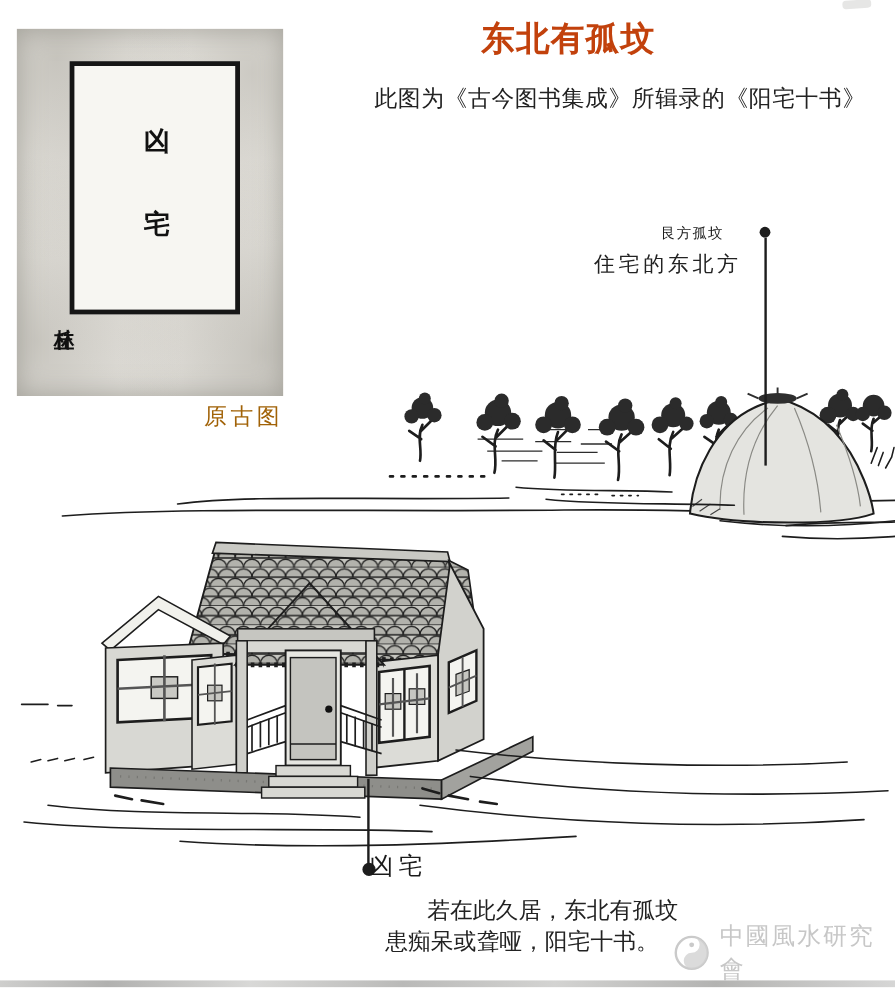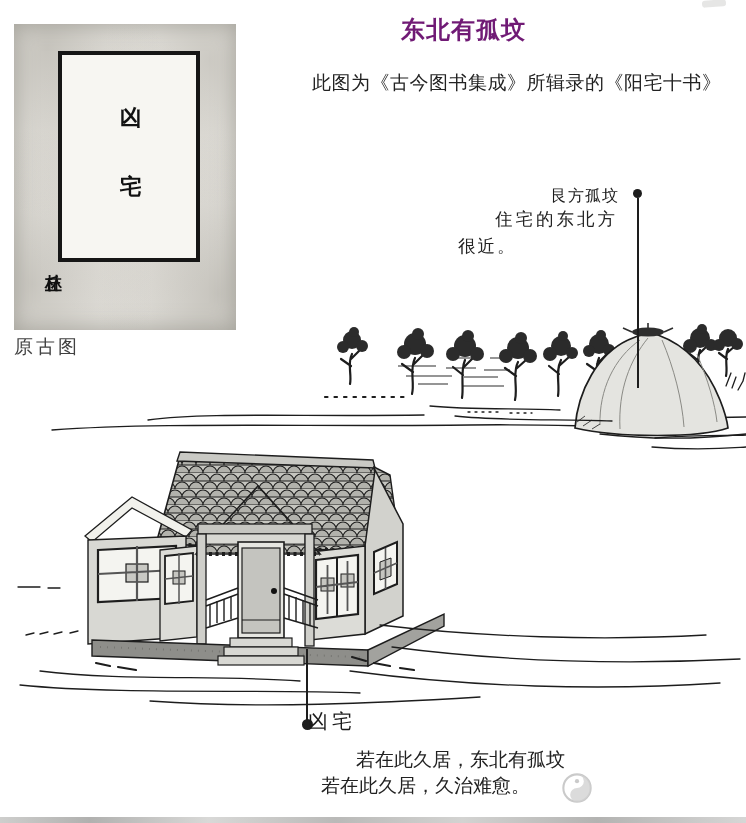--- a/index.html
+++ b/index.html
@@ -19,36 +19,36 @@
   .frame{position:absolute;left:44px;top:27px;width:134px;height:203px;
     border:4px solid #161616;background:#f7f6f2;}
   .frame-char{position:absolute;left:50%;transform:translateX(-42%);
     font-weight:bold;font-size:22px;color:#111;}
   .char-top{top:48px;}
   .char-bottom{top:117px;}
   .side-label{position:absolute;left:29px;top:236px;width:20px;
     font-weight:bold;font-size:17px;line-height:1.12;color:#111;
     writing-mode:vertical-rl;text-orientation:upright;letter-spacing:1px;}
   .diagram-caption{position:absolute;left:14px;top:334px;width:222px;
-    text-align:left;font-size:19px;letter-spacing:3px;color:#404040;}
+    text-align:right;font-size:19px;letter-spacing:3px;color:#a16207;}
 
   
   .title{position:absolute;left:401px;top:14px;
     font-family:"Liberation Sans","DejaVu Sans",sans-serif;
-    font-weight:900;font-size:24px;letter-spacing:1px;color:#701a75;}
+    font-weight:900;font-size:28px;letter-spacing:1px;color:#c2410c;}
   .intro{position:absolute;left:291px;top:67px;width:448px;
     font-size:19px;line-height:31px;letter-spacing:.5px;color:#222;}
   .intro .l1{text-indent:21px;}
 
   
-  .grave-label{position:absolute;left:551px;top:186px;font-size:16px;
+  .grave-label{position:absolute;left:551px;top:186px;font-size:12px;
     letter-spacing:1px;color:#1a1a1a;z-index:5;}
   .grave-desc{position:absolute;left:458px;top:208px;width:176px;
     font-size:17.5px;line-height:25.5px;letter-spacing:2px;color:#222;z-index:5;}
-  .grave-desc .d1{text-indent:37px;letter-spacing:3px;font-family:Liberation Mono, monospace;}
+  .grave-desc .d1{text-indent:37px;letter-spacing:3px;}
   .leader{position:absolute;background:#1d1d1d;z-index:4;}
   .dot{position:absolute;background:#1d1d1d;border-radius:50%;z-index:5;}
   #grave-dot{left:633px;top:189px;width:9px;height:9px;}
   #grave-line{left:637px;top:198px;width:2px;height:190px;}
 
   
   .scene{position:absolute;left:0;z-index:1;}
   #scenery{top:288px;width:746px;height:178px;}
   #house{top:425px;width:746px;height:290px;z-index:2;}
 
@@ -91,21 +91,20 @@
   <div class="title">东北有孤坟</div>
   <div class="intro">
     <div class="l1">此图为《古今图书集成》所辑录的《阳宅十书》</div>
   </div>
 
   <div class="grave-label">艮方孤坟</div>
   <div class="dot" id="grave-dot"></div>
   <div class="leader" id="grave-line"></div>
   <div class="grave-desc">
     <div class="d1">住宅的东北方</div>
-    <div class="d3">很近。</div>
   </div>
 
   <svg id="scenery" class="scene" viewBox="0 0 746 178">
     <g stroke="#1d1d1d" stroke-width="1.4" fill="none" stroke-linecap="round">
       <path d="M148,132 C210,124 300,129 424,127"></path>
       <path d="M52,142 C160,134 310,139 470,137 C550,136 595,139 616,138"></path>
       <path d="M636,131 L746,129"></path>
       <path d="M655,150 C700,146 730,148 746,147"></path>
     </g>
 
@@ -291,26 +290,27 @@
       <path d="M352,232 l14,4 m8,2 l16,3 m10,2 l14,2" stroke-width="2.2"></path>
       <path d="M96,238 l14,3 m8,1 l18,3" stroke-width="2.2"></path>
     </g>
   </svg>
 
   <div class="leader" id="house-line"></div>
   <div class="dot" id="house-dot"></div>
   <div class="house-label">凶宅</div>
   <div class="bottom-caption">
     <div class="c1">若在此久居，东北有孤坟</div>
-    <div class="c2">若在此久居，久治难愈。</div>
+    <div class="c2">患痴呆或聋哑，阳宅十书。</div>
   </div>
 
   <div class="watermark">
     <svg viewBox="0 0 40 40">
       <circle cx="20" cy="20" r="13" fill="none" stroke="#cacaca" stroke-width="2"></circle>
       <path d="M20,7 a13,13 0 0 1 0,26 a6.5,6.5 0 0 1 0,-13 a6.5,6.5 0 0 0 0,-13 Z" fill="#d2d2d2" opacity=".8"></path>
       <circle cx="20" cy="13.5" r="2" fill="#cacaca"></circle>
     </svg>
+    <span class="watermark-text">中國風水研究會</span>
   </div>
 
   <div class="top-smudge"></div>
   <div class="page-edge"></div>
 </div>
 
 </body></html>

